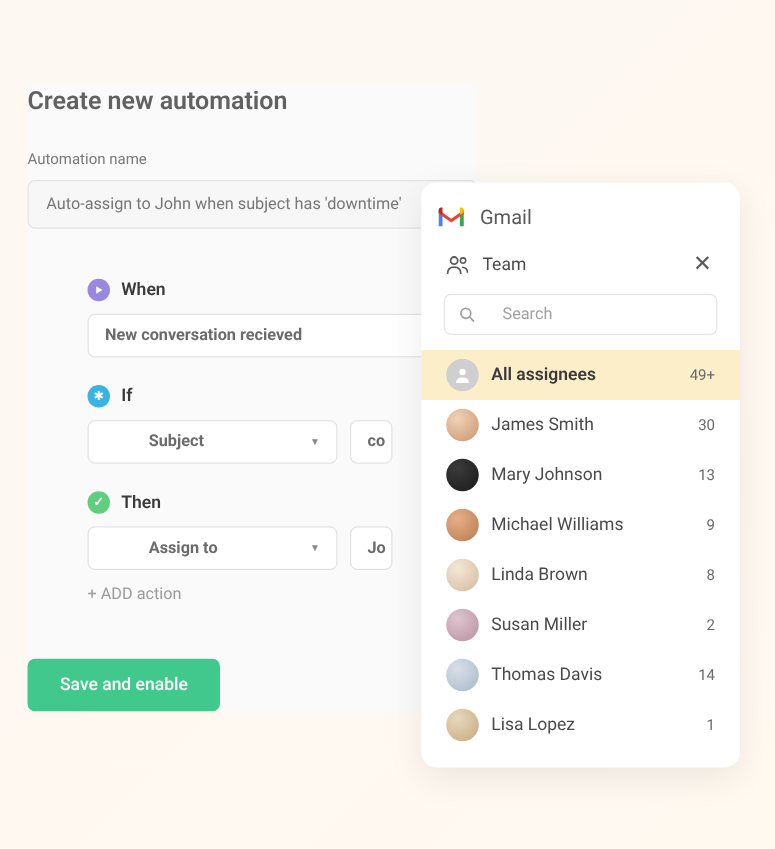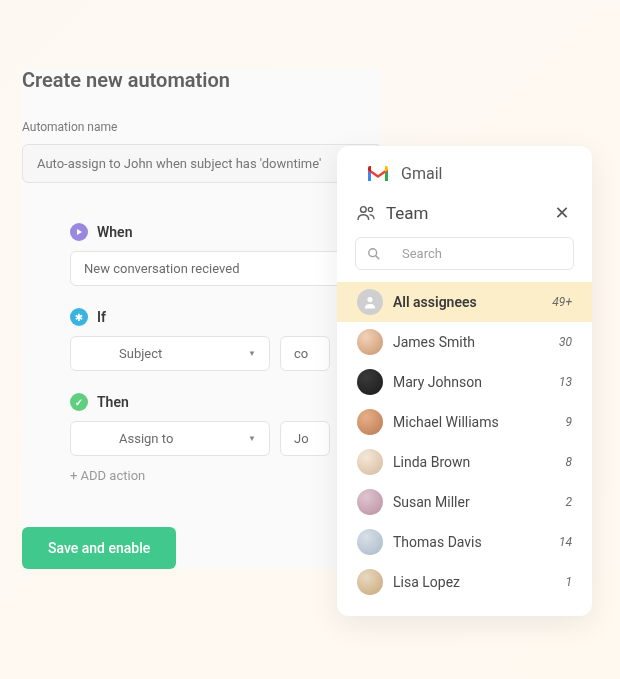--- a/index.html
+++ b/index.html
@@ -108,30 +108,31 @@
       padding: 9px 13px;
       border: 1px solid #e3e3e3;
       border-radius: 6px;
       background: white;
       font-size: 13px;
       color: #6b6b6b;
       display: flex;
       align-items: center;
       justify-content: space-between;
       cursor: pointer;
+      font-weight: bold;
     }
     .rule-select.full {
       width: 100%;
     }
     .rule-select.half {
       width: 200px;
       padding-left: 48px;
     }
     .rule-select.small {
-      width: 50px;
+      width: 34px;
     }
     .caret {
       font-size: 8px;
       color: #888;
     }
     .add-action {
       font-size: 13px;
       color: #9a9a9a;
       margin-top: 12px;
       cursor: pointer;
@@ -155,21 +156,21 @@
       width: 255px;
       background: white;
       border-radius: 12px;
       box-shadow: 0 8px 30px rgba(0,0,0,0.08);
       padding: 18px 0 14px 0;
     }
     .gmail-header {
       display: flex;
       align-items: center;
       gap: 11px;
-      padding: 0 29px;
+      padding: 0 12px;
       margin-bottom: 20px;
     }
     .gmail-logo {
       width: 24px;
       height: 18px;
       position: relative;
     }
     .gmail-name {
       font-size: 16px;
       color: #5a5a5a;
@@ -185,21 +186,21 @@
     .team-left {
       display: flex;
       align-items: center;
       gap: 11px;
     }
     .team-icon {
       width: 18px;
       height: 16px;
     }
     .team-label {
-      font-size: 17px;
+      font-size: 14px;
       color: #4a4a4a;
     }
     .close-x {
       font-size: 18px;
       color: #5a5a5a;
       cursor: pointer;
       width: 20px;
       text-align: center;
       line-height: 1;
     }
@@ -261,21 +262,20 @@
     }
     .assignee-row.selected .assignee-name {
       font-weight: 600;
       color: #3a3a3a;
     }
     .assignee-count {
       font-size: 12px;
       color: #6a6a6a;
       position: relative;
       z-index: 1;
-      font-style: italic;
     }
     .avatar1 { background: radial-gradient(circle at 35% 30%, #f2d2b8, #c9946c); }
     .avatar2 { background: radial-gradient(circle at 35% 30%, #3a3a3a, #1a1a1a); }
     .avatar3 { background: radial-gradient(circle at 35% 30%, #e8b088, #b87850); }
     .avatar4 { background: radial-gradient(circle at 35% 30%, #f5e8d8, #d4b89a); }
     .avatar5 { background: radial-gradient(circle at 35% 30%, #e0c4d0, #b890a0); }
     .avatar6 { background: radial-gradient(circle at 35% 30%, #d8e0e8, #a8b8c8); }
     .avatar7 { background: radial-gradient(circle at 35% 30%, #e8d8c0, #c8a878); }
   </style>
 </head>

